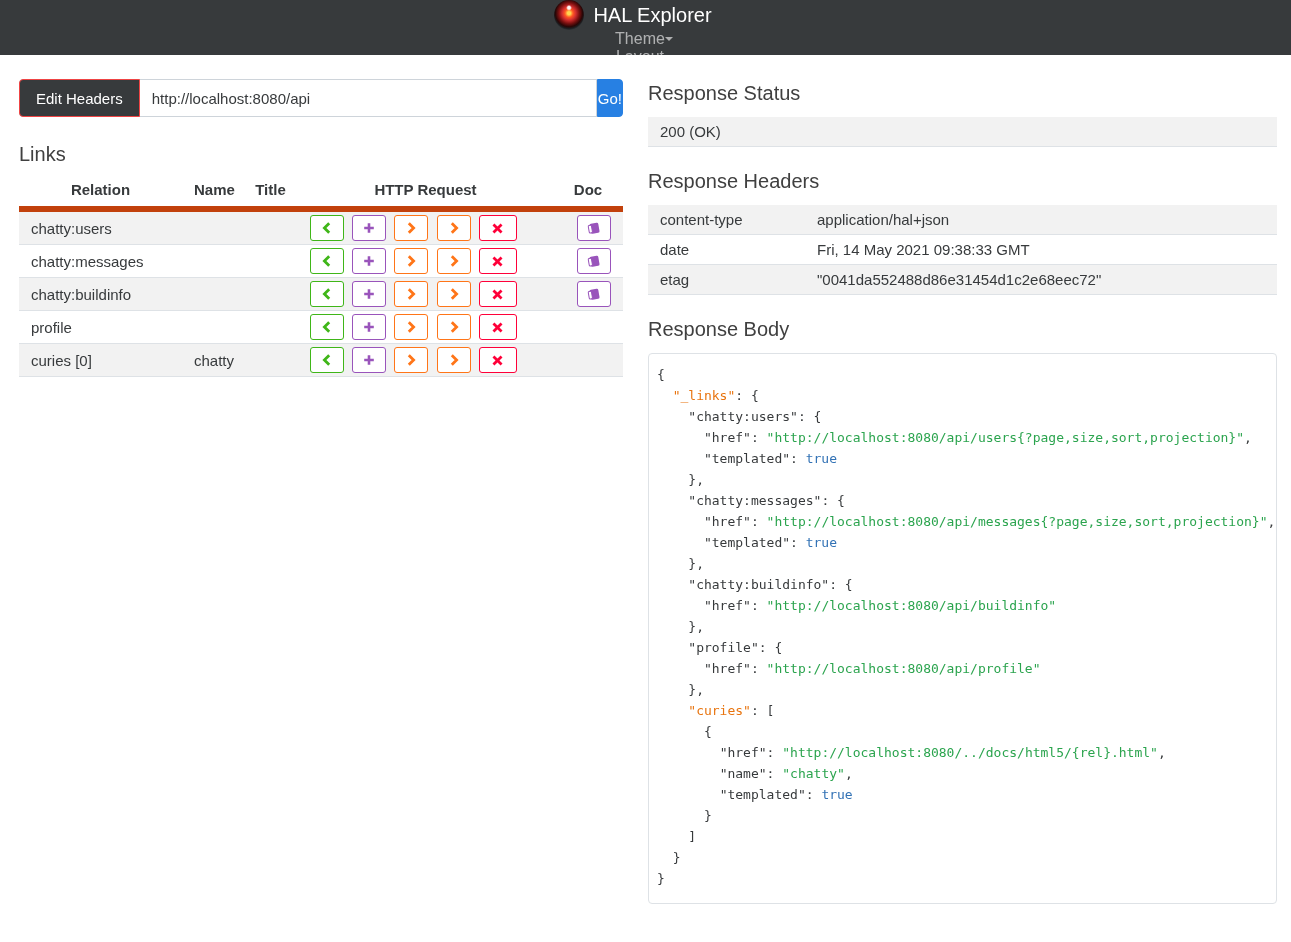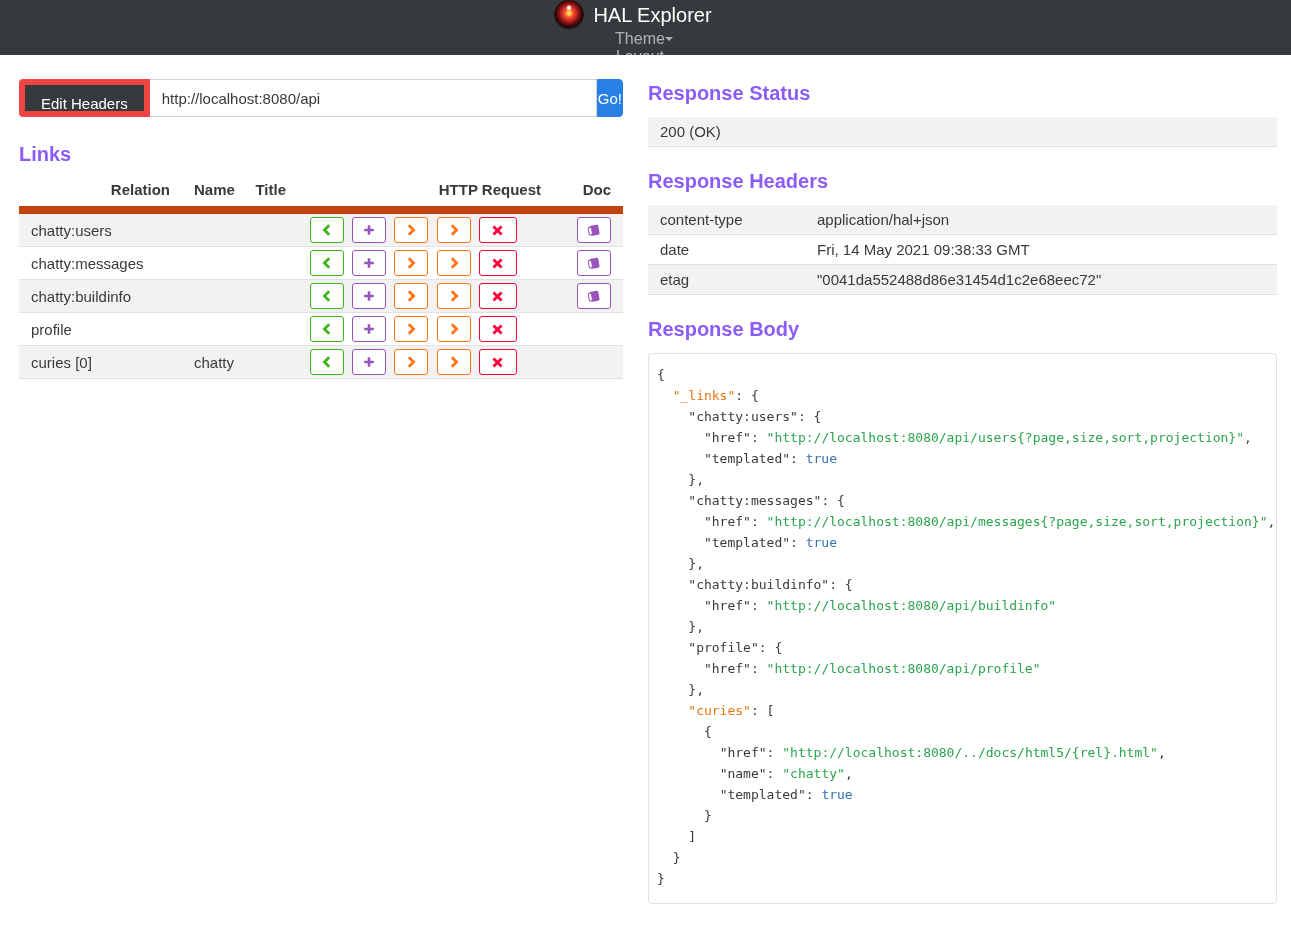--- a/index.html
+++ b/index.html
@@ -49,34 +49,34 @@
   .container {
     display: flex;
     gap: 25px;
     padding: 24px 14px 20px 19px;
   }
   .left-col { width: 604px; flex: none; }
   .right-col { flex: 1; min-width: 0; }
 
   h2 {
     font-size: 20px;
-    font-weight: 700;
-    color: #8b5cf6;
+    font-weight: 400;
+    color: #404040;
     line-height: 24px;
     margin: 0 0 12px 0;
   }
   .left-col h2 { margin-top: 25px; }
   .right-col h2 { margin-top: 22px; }
   .right-col h2:first-child { margin-top: 2px; }
 
   
   .input-group { display: flex; height: 38px; width: 100%; }
   .btn-edit-headers {
     background: #373a3c; color: #fff;
-    border: 6px solid #ef4444;
+    border: 1px solid #ef4444;
     border-radius: 4px 0 0 4px;
     font-size: 15px; padding: 10px 16px;
     font-family: inherit; cursor: pointer; flex: none;
   }
   .url-input {
     flex: 1; min-width: 0;
     border: 1px solid #ced4da; border-left: none;
     padding: 0 12px; font-size: 15px; color: #373a3c;
     font-family: inherit; outline: none;
   }
@@ -85,23 +85,23 @@
     border: 1px solid #2780e3;
     border-radius: 0 4px 4px 0;
     font-size: 15px; padding: 0 0;
     font-family: inherit; cursor: pointer; flex: none;
   }
 
   
   table { width: 100%; border-collapse: collapse; font-size: 15px; }
   .links-table { table-layout: fixed; }
   .links-table th {
-    text-align: right; font-weight: 700;
+    text-align: center; font-weight: 700;
     padding: 3px 12px 8px 12px;
-    border-bottom: 8px solid #c2410c;
+    border-bottom: 6px solid #c2410c;
   }
   .links-table td {
     padding: 3px 12px;
     border-bottom: 1px solid #dee2e6;
     vertical-align: middle;
     height: 33px;
     overflow: hidden; white-space: nowrap;
   }
   .links-table tbody tr:nth-child(odd) { background: #f2f2f2; }
   .col-relation { width: 163px; }

